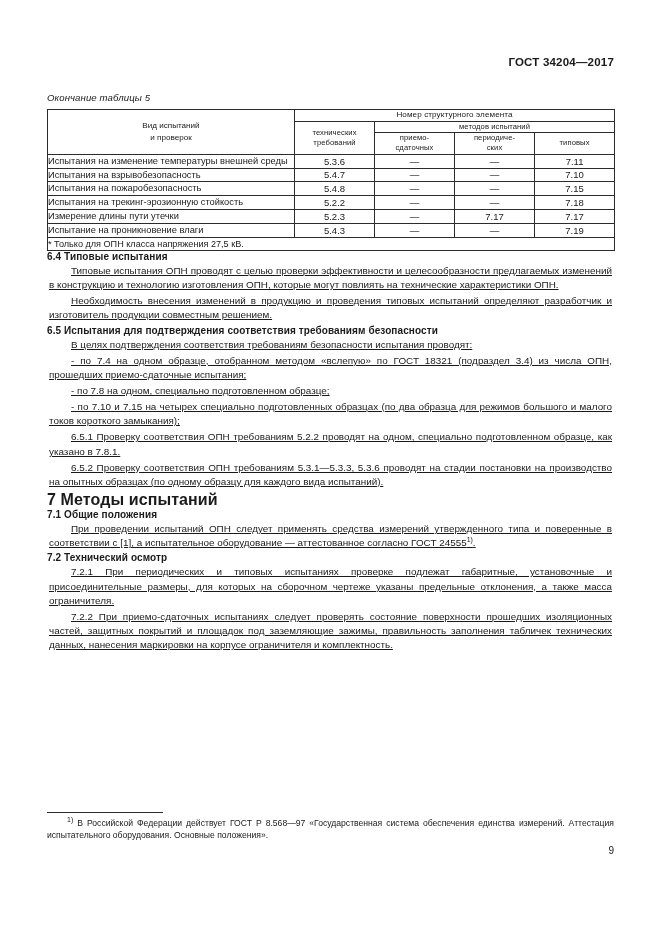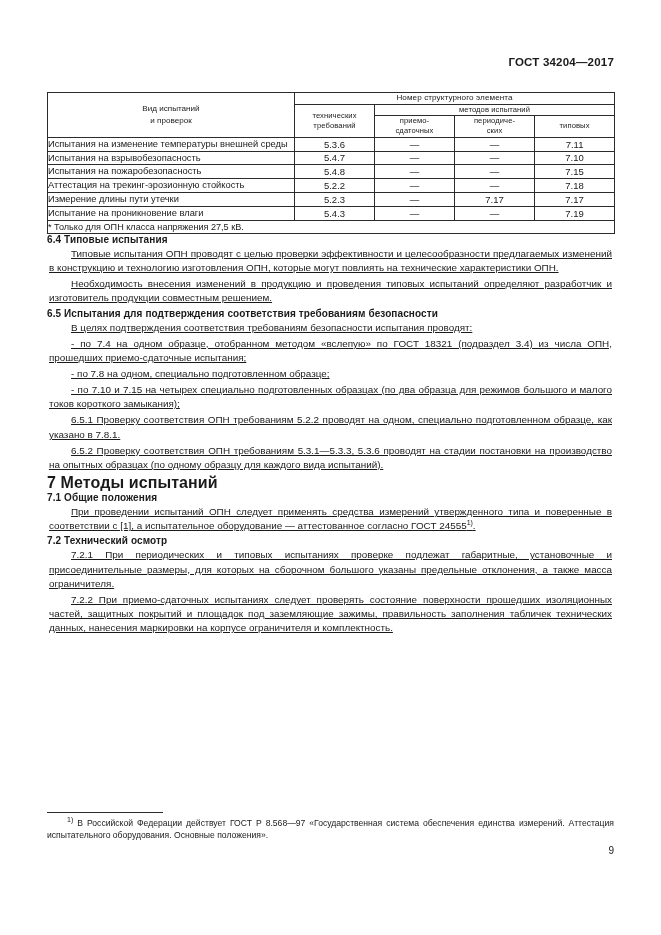--- a/index.html
+++ b/index.html
@@ -172,20 +172,21 @@
 </style>
 </head>
 <body>
 
 <div class="page">
 
   <div class="doc-header">ГОСТ 34204—2017</div>
 
   <div class="content">
 
+    <p class="table-caption">Окончание таблицы 5</p>
 
     <table class="gost">
       <colgroup>
         <col style="width:247px">
         <col style="width:80px">
         <col style="width:80px">
         <col style="width:80px">
         <col style="width:80px">
       </colgroup>
       <thead>
@@ -231,21 +232,21 @@
           <td class="num">7.10</td>
         </tr>
         <tr>
           <td class="rowlabel">Испытания на пожаробезопасность</td>
           <td class="num">5.4.8</td>
           <td class="dash">—</td>
           <td class="dash">—</td>
           <td class="num">7.15</td>
         </tr>
         <tr>
-          <td class="rowlabel">Аттестация на трекинг-эрозионную стойкость</td>
+          <td class="rowlabel">Испытания на трекинг-эрозионную стойкость</td>
           <td class="num">5.2.2</td>
           <td class="dash">—</td>
           <td class="dash">—</td>
           <td class="num">7.18</td>
         </tr>
         <tr>
           <td class="rowlabel">Измерение длины пути утечки</td>
           <td class="num">5.2.3</td>
           <td class="dash">—</td>
           <td class="num">7.17</td>
@@ -275,21 +276,21 @@
     <p class="body sp-para">- по 7.10 и 7.15 на четырех специально подготовленных образцах (по два образца для режимов большого и малого токов короткого замыкания);</p>
     <p class="body sp-para">6.5.1 Проверку соответствия ОПН требованиям 5.2.2 проводят на одном, специально подготовленном образце, как указано в 7.8.1.</p>
     <p class="body sp-para">6.5.2 Проверку соответствия ОПН требованиям 5.3.1—5.3.3, 5.3.6 проводят на стадии постановки на производство на опытных образцах (по одному образцу для каждого вида испытаний).</p>
 
     <h2 class="sec-major sp-major-before">7 Методы испытаний</h2>
 
     <h3 class="sec sp-major-after">7.1 Общие положения</h3>
     <p class="body sp-sec-after"><span>При проведении испытаний ОПН следует применять средства измерений утвержденного типа и поверенные в соответствии с [1], а испытательное оборудование — аттестованное согласно ГОСТ 24555</span><sup class="fnref">1)</sup><span>.</span></p>
 
     <h3 class="sec sp-sub">7.2 Технический осмотр</h3>
-    <p class="body sp-sec-after">7.2.1 При периодических и типовых испытаниях проверке подлежат габаритные, установочные и присоединительные размеры, для которых на сборочном большого указаны предельные отклонения, а также масса ограничителя.</p>
+    <p class="body sp-sec-after">7.2.1 При периодических и типовых испытаниях проверке подлежат габаритные, установочные и присоединительные размеры, для которых на сборочном чертеже указаны предельные отклонения, а также масса ограничителя.</p>
     <p class="body sp-para">7.2.2 При приемо-сдаточных испытаниях следует проверять состояние поверхности прошедших изоляционных частей, защитных покрытий и площадок под заземляющие зажимы, правильность заполнения табличек технических данных, нанесения маркировки на корпусе ограничителя и комплектность.</p>
 
   </div>
 
   <div class="footnote-area">
     <div class="fn-rule"></div>
     <p class="footnote"><sup class="fnref">1)</sup> <span>В Российской Федерации действует ГОСТ Р 8.568—97 «Государственная система обеспечения единства измерений. Аттестация испытательного оборудования. Основные положения».</span></p>
   </div>
 
   <div class="page-number">9</div>

